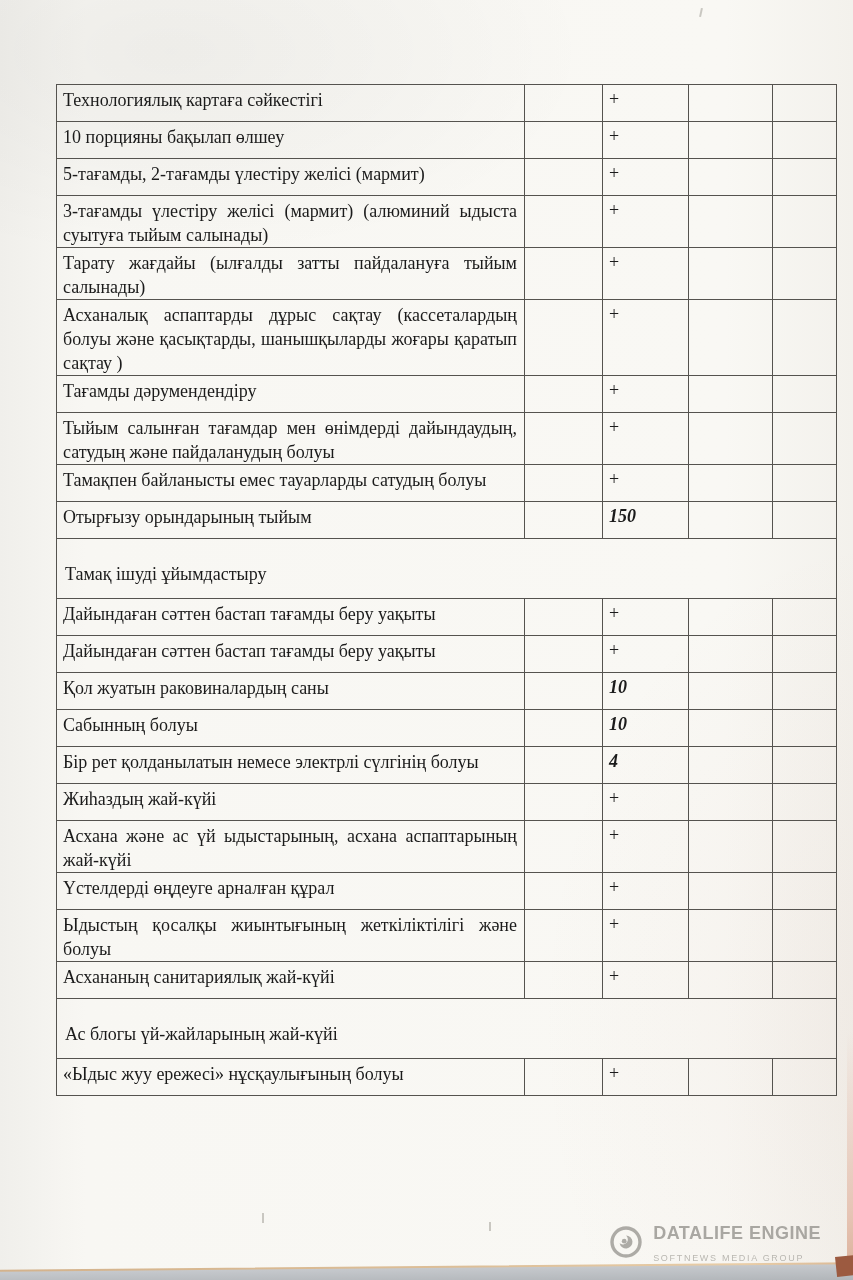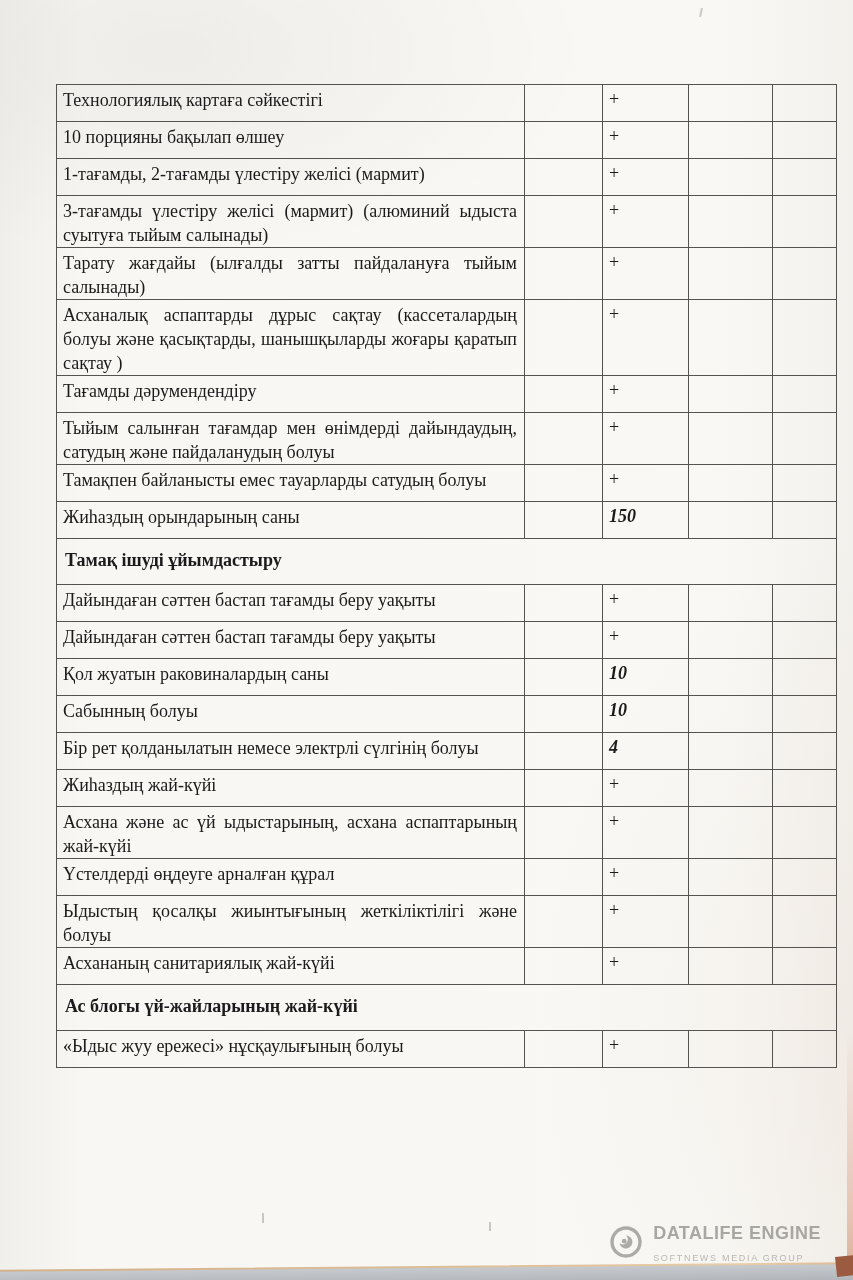--- a/index.html
+++ b/index.html
@@ -33,22 +33,22 @@
     padding:3px 7px 0 6px;
     text-align:justify;
   }
   td.blank-cell { padding:0; }
   td.value-cell {
     padding:2px 4px 10px 6px;
     text-align:left;
   }
   td.value-cell.value-bold { font-weight:bold;font-style:italic; }
   td.section-cell {
-    font-weight:bold;
-    padding:9px 7px 12px 8px;
+    font-weight:normal;
+    padding:23px 7px 12px 8px;
     font-size:18px;
   }
   tr.row-item td { height:37px; }
   tr.row-section td { height:40px; }
 
   
   .watermark {
     position:absolute; right:32px; bottom:16px;
     display:flex; align-items:center; gap:9px;
     opacity:0.9;
@@ -113,21 +113,21 @@
           <td class="blank-cell"></td>
         </tr>
         <tr class="row-item">
           <td class="label-cell">10 порцияны бақылап өлшеу</td>
           <td class="blank-cell"></td>
           <td class="value-cell">+</td>
           <td class="blank-cell"></td>
           <td class="blank-cell"></td>
         </tr>
         <tr class="row-item">
-          <td class="label-cell">1-тағамды, 2-тағамды үлестіру желісі (мармит)</td>
+          <td class="label-cell">5-тағамды, 2-тағамды үлестіру желісі (мармит)</td>
           <td class="blank-cell"></td>
           <td class="value-cell">+</td>
           <td class="blank-cell"></td>
           <td class="blank-cell"></td>
         </tr>
         <tr class="row-item">
           <td class="label-cell">3-тағамды үлестіру желісі (мармит) (алюминий ыдыста суытуға тыйым салынады)</td>
           <td class="blank-cell"></td>
           <td class="value-cell">+</td>
           <td class="blank-cell"></td>
@@ -162,21 +162,21 @@
           <td class="blank-cell"></td>
         </tr>
         <tr class="row-item">
           <td class="label-cell">Тамақпен байланысты емес тауарларды сатудың болуы</td>
           <td class="blank-cell"></td>
           <td class="value-cell">+</td>
           <td class="blank-cell"></td>
           <td class="blank-cell"></td>
         </tr>
         <tr class="row-item">
-          <td class="label-cell">Жиһаздың орындарының саны</td>
+          <td class="label-cell">Отырғызу орындарының тыйым</td>
           <td class="blank-cell"></td>
           <td class="value-cell value-bold">150</td>
           <td class="blank-cell"></td>
           <td class="blank-cell"></td>
         </tr>
         <tr class="row-section">
           <td colspan="5" class="section-cell">Тамақ ішуді ұйымдастыру</td>
         </tr>
         <tr class="row-item">
           <td class="label-cell">Дайындаған сәттен бастап тағамды беру уақыты</td>

